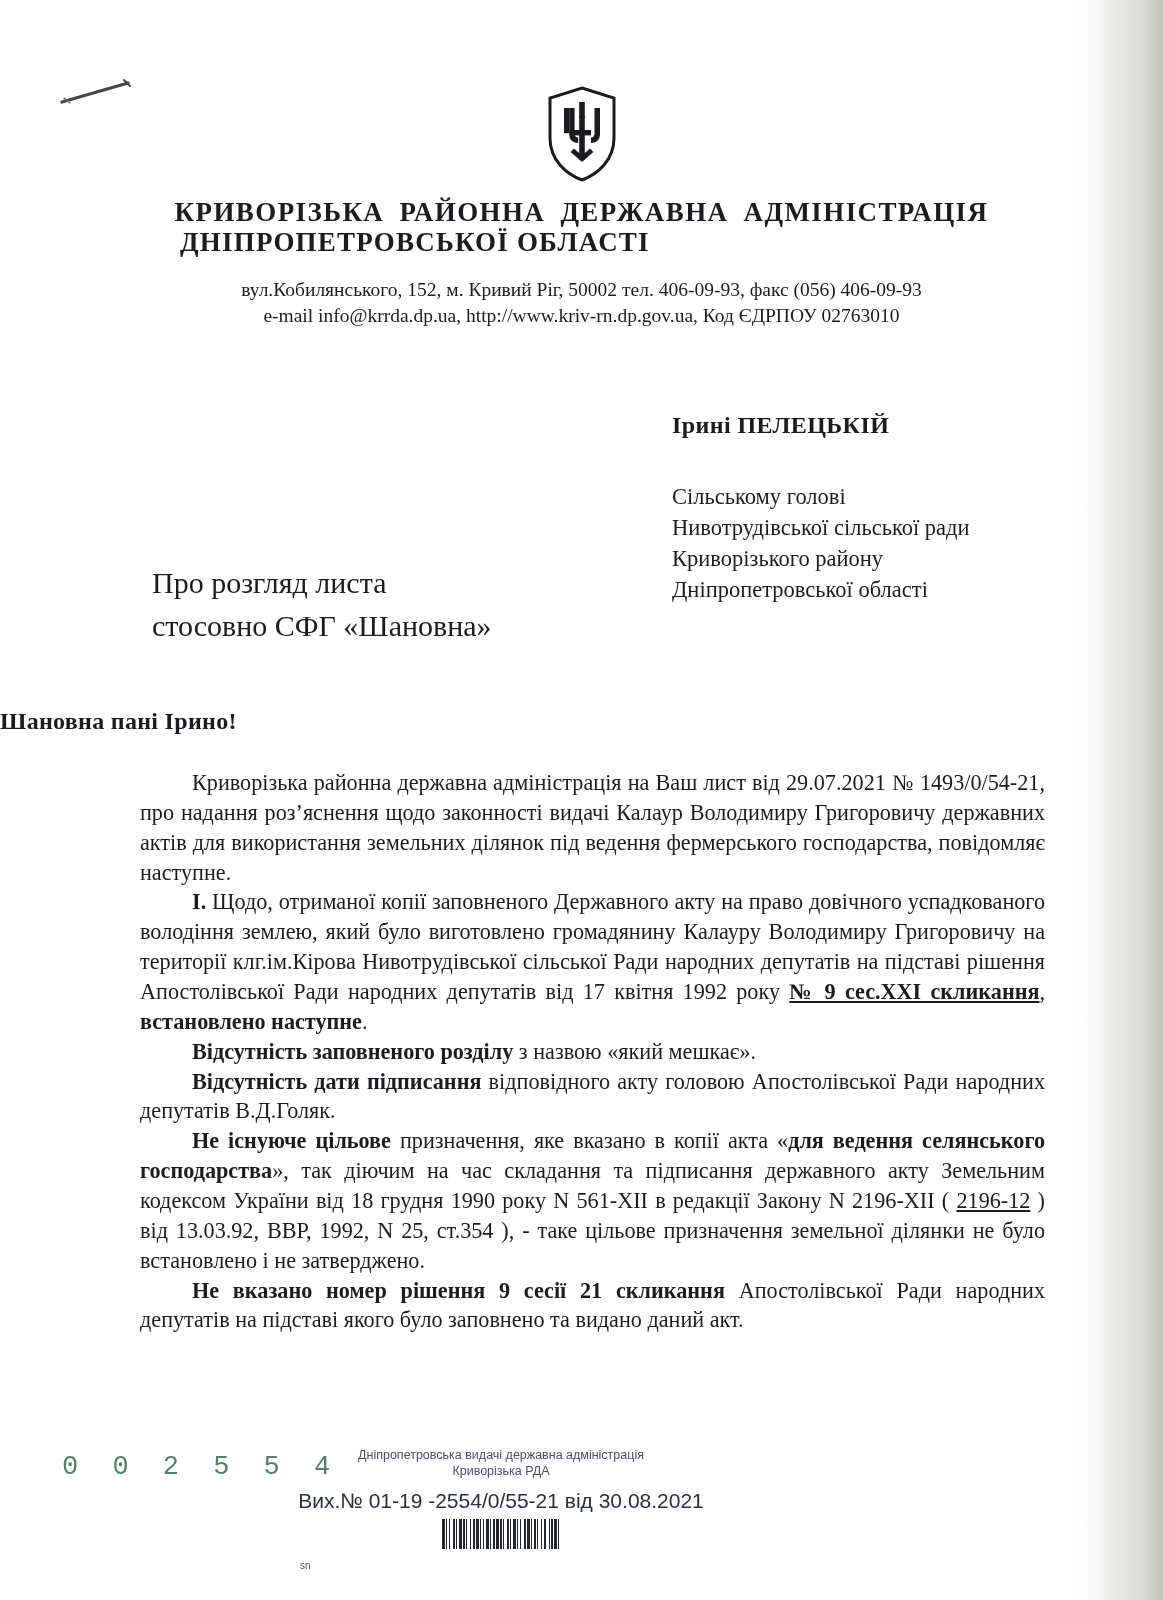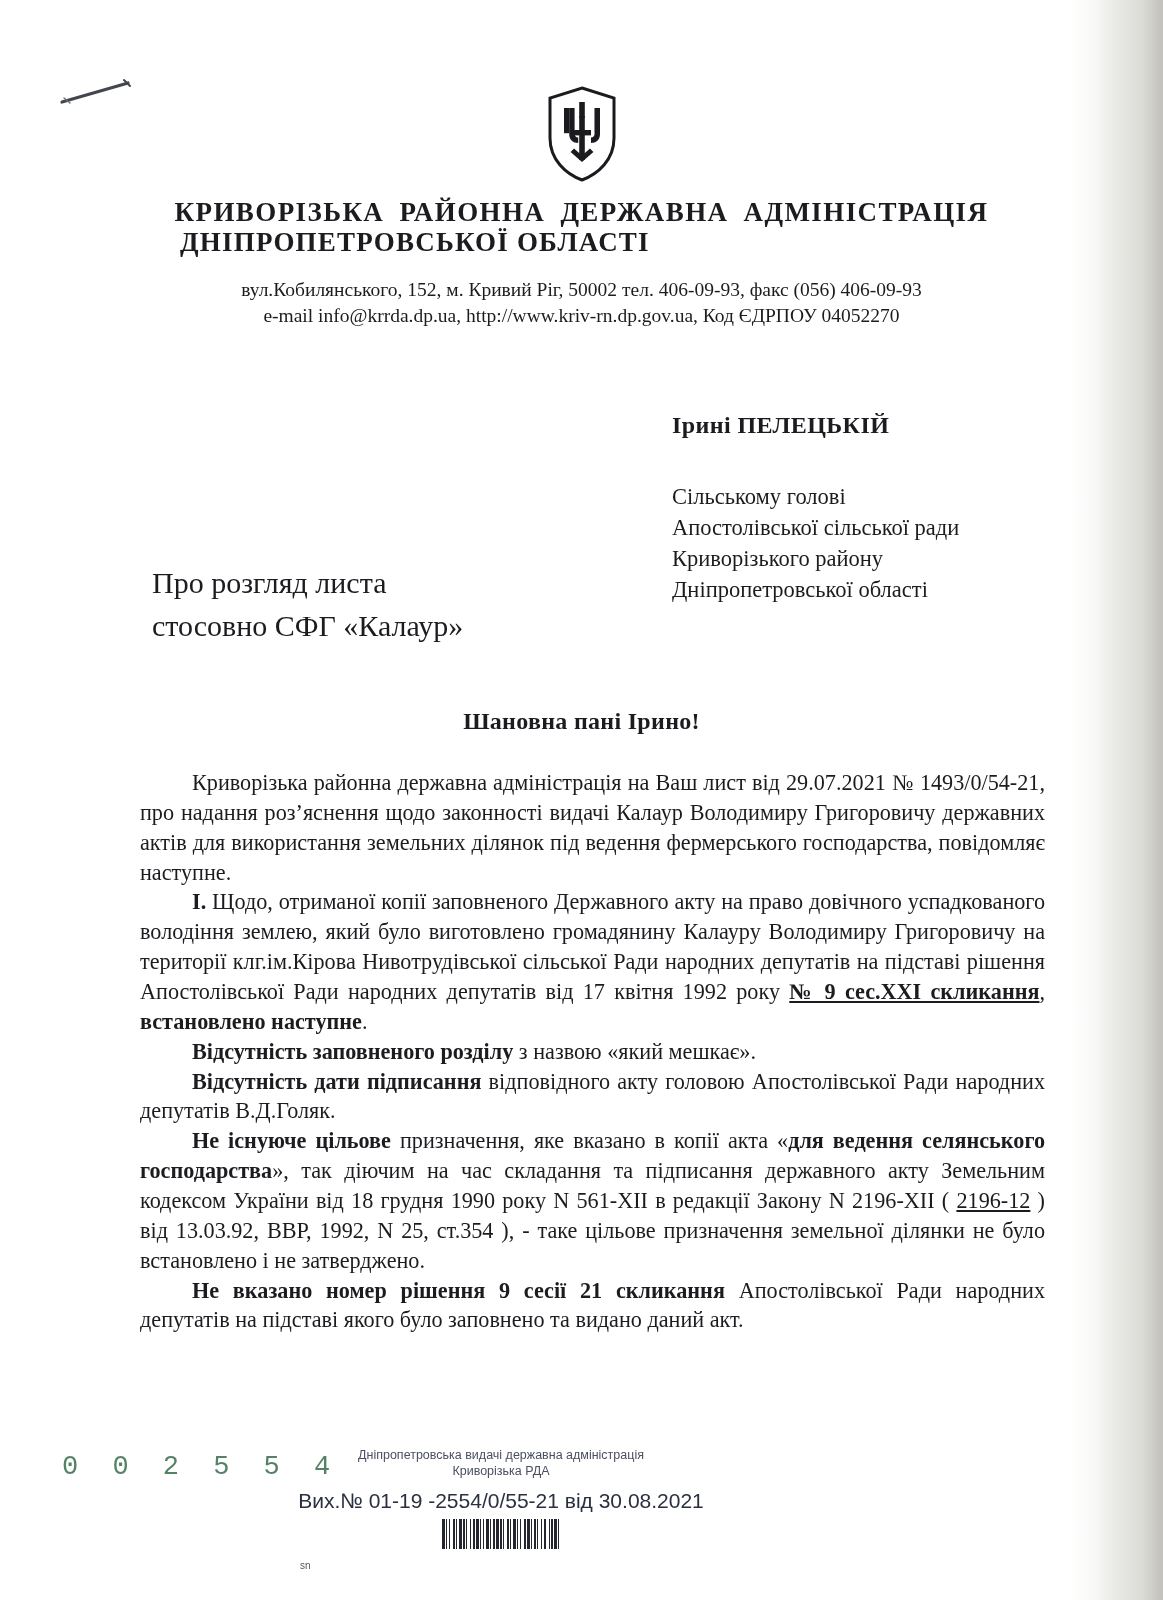--- a/index.html
+++ b/index.html
@@ -114,21 +114,21 @@
     width: 430px;
     font-size: 30px;
     line-height: 1.42;
   }
 
   
   .salutation {
     position: absolute;
     left: 0; right: 0;
     top: 708px;
-    text-align: center;
+    text-align: left;
     font-weight: bold;
     font-size: 24px;
     letter-spacing: 0.3px;
   }
 
   
   .body-text {
     position: absolute;
     left: 140px;
     right: 118px;
@@ -229,37 +229,37 @@
         <path d="M24.6 66 l11.4 10 l11.4 -10 l-3.4 -3.6 l-8 7 l-8 -7 z"></path>
       </g>
     </svg>
   </div>
 
   <div class="org-header">
     <div class="org-line1">КРИВОРІЗЬКА  РАЙОННА  ДЕРЖАВНА  АДМІНІСТРАЦІЯ</div>
     <div class="org-line2">ДНІПРОПЕТРОВСЬКОЇ ОБЛАСТІ</div>
     <div class="org-contacts">
       <div>вул.Кобилянського, 152, м. Кривий Ріг, 50002 тел. 406-09-93, факс (056) 406-09-93</div>
-      <div>e-mail info@krrda.dp.ua, http://www.kriv-rn.dp.gov.ua, Код ЄДРПОУ 04052270</div>
+      <div>e-mail info@krrda.dp.ua, http://www.kriv-rn.dp.gov.ua, Код ЄДРПОУ 02763010</div>
     </div>
   </div>
 
   <div class="addressee">
     <div class="addressee-name">Ірині ПЕЛЕЦЬКІЙ</div>
     <div class="addressee-lines">
       <div>Сільському голові</div>
-      <div>Апостолівської сільської ради</div>
+      <div>Нивотрудівської сільської ради</div>
       <div>Криворізького району</div>
       <div>Дніпропетровської області</div>
     </div>
   </div>
 
   <div class="subject">
     <div>Про розгляд листа</div>
-    <div>стосовно СФГ «Калаур»</div>
+    <div>стосовно СФГ «Шановна»</div>
   </div>
 
   <div class="salutation">Шановна пані Ірино!</div>
 
   <div class="body-text" id="body-text">
       <p><span>Криворізька районна державна адміністрація на Ваш лист від 29.07.2021 № 1493/0/54-21, про надання роз’яснення щодо законності видачі Калаур Володимиру Григоровичу державних актів для використання земельних ділянок під ведення фермерського господарства, повідомляє наступне.</span></p>
       <p><span class="b">I.</span><span> Щодо, отриманої копії заповненого Державного акту на право довічного успадкованого володіння землею, який було виготовлено громадянину Калауру Володимиру Григоровичу на території клг.ім.Кірова Нивотрудівської сільської Ради народних депутатів на підставі рішення Апостолівської Ради народних депутатів від 17 квітня 1992 року </span><span class="ub">№ 9 сес.XXI скликання</span><span>, </span><span class="b">встановлено наступне</span><span>.</span></p>
       <p><span class="b">Відсутність заповненого розділу</span><span> з назвою «який мешкає».</span></p>
       <p><span class="b">Відсутність дати підписання</span><span> відповідного акту головою Апостолівської Ради народних депутатів В.Д.Голяк.</span></p>
       <p><span class="b">Не існуюче цільове</span><span> призначення, яке вказано в  копії акта «</span><span class="b">для ведення селянського господарства</span><span>», так діючим на час складання та підписання державного акту Земельним кодексом України  від 18 грудня 1990 року N 561-XII  в редакції Закону N 2196-XII ( </span><span class="u">2196-12</span><span> ) від  13.03.92, ВВР, 1992, N 25, ст.354  ), - таке цільове призначення земельної ділянки не   було встановлено і не затверджено.</span></p>

